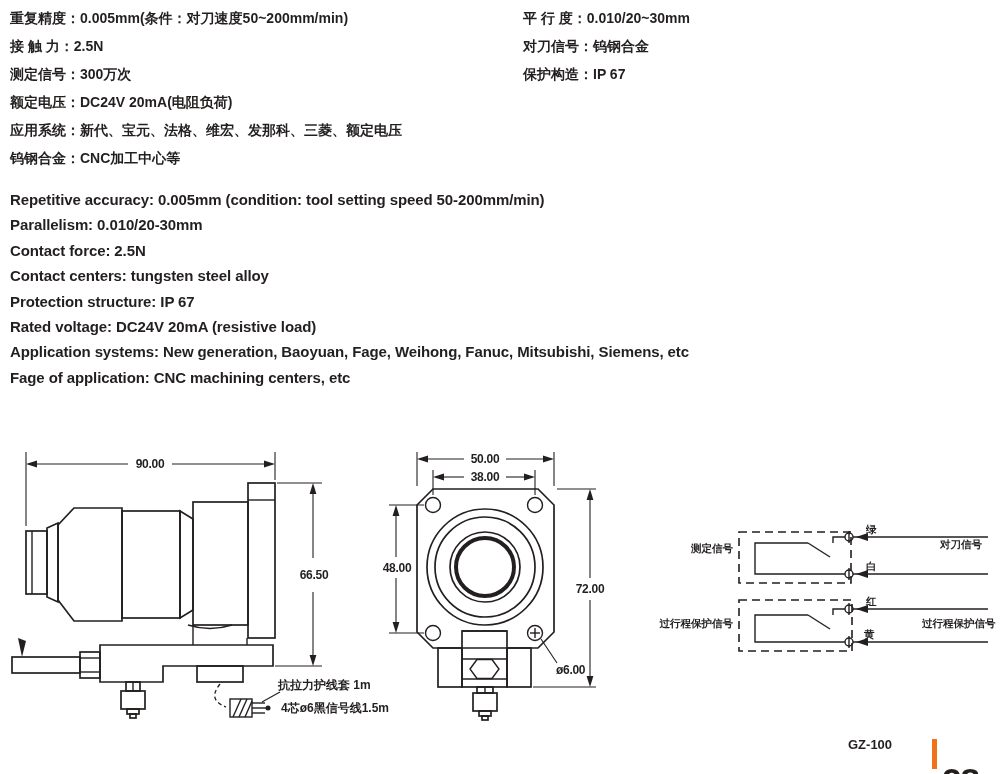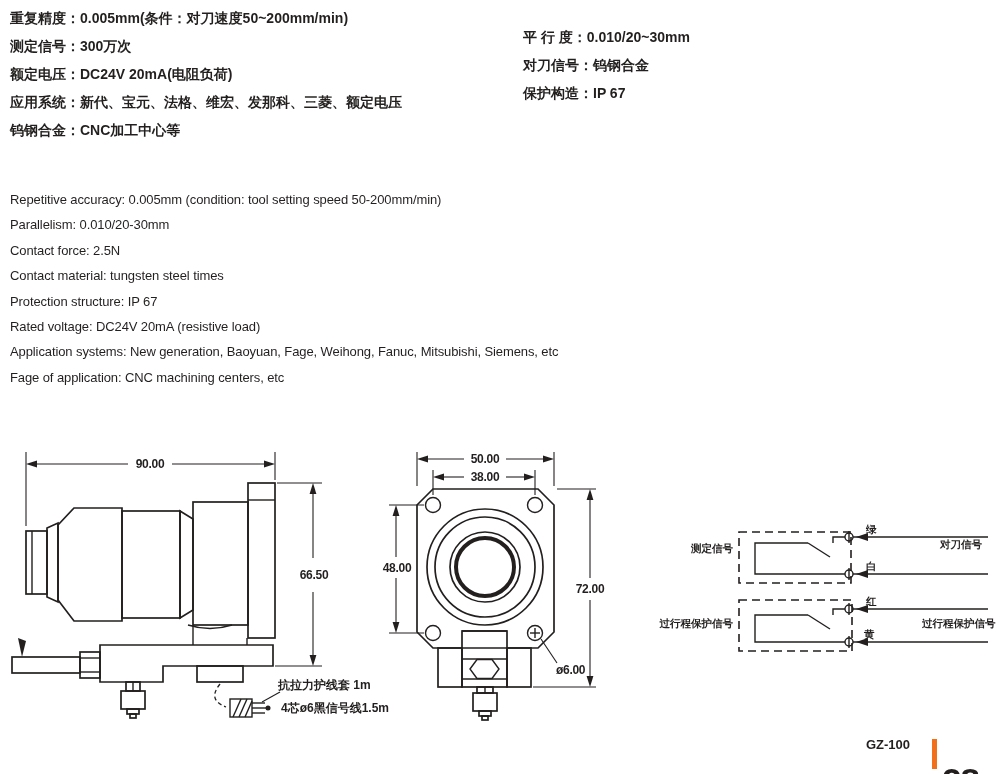--- a/index.html
+++ b/index.html
@@ -2,65 +2,66 @@
 <html><head>
 <meta charset="utf-8">
 <style>
   html,body{margin:0;padding:0;}
   body{
     width:1000px;height:774px;position:relative;background:#ffffff;
     font-family:"Liberation Sans",sans-serif;color:#231F1F;overflow:hidden;
   }
   .cn{font-weight:700;font-size:14px;line-height:28px;white-space:nowrap;}
   .cn-left{position:absolute;left:10px;top:4px;}
-  .cn-right{position:absolute;left:523px;top:4px;margin-top:19px;}
-  .en{position:absolute;left:10px;top:187px;font-size:13px;line-height:25.4px;
-      font-weight:400;letter-spacing:-0.1px;white-space:nowrap;}
+  .cn-right{position:absolute;left:523px;top:4px;}
+  .en{position:absolute;left:10px;top:187px;font-size:15px;line-height:25.4px;
+      font-weight:700;letter-spacing:-0.1px;white-space:nowrap;}
   .drawings{position:absolute;left:0;top:430px;}
 
   
   .ol{fill:none;stroke:#231F1F;stroke-width:1.7;stroke-linejoin:miter;}
   .ol2{fill:none;stroke:#231F1F;stroke-width:1.4;}
   .thin{fill:none;stroke:#231F1F;stroke-width:1.1;}
   .dsh{fill:none;stroke:#231F1F;stroke-width:1.6;stroke-dasharray:8 5;}
   .dsh2{fill:none;stroke:#231F1F;stroke-width:1.3;stroke-dasharray:4 3;}
   .ar{fill:#231F1F;stroke:none;}
   .solid{fill:#231F1F;stroke:none;}
   text{fill:#231F1F;}
   .dim{font-size:12px;font-weight:700;letter-spacing:-0.3px;}
   .lbl{font-size:12px;font-weight:700;}
   .wlbl{font-size:10.5px;font-weight:700;}
 
-  .footer-model{position:absolute;left:848px;top:737px;width:80px;text-align:center;
+  .footer-model{position:absolute;left:848px;top:737px;width:80px;text-align:left;
       font-size:13px;font-weight:700;}
   .accent-bar{position:absolute;left:932px;top:739px;width:5px;height:30px;background:#F3701B;}
   .page-num{position:absolute;left:942px;top:729px;font-size:35px;font-weight:600;letter-spacing:-1px;margin-top:32px;}
 </style>
 </head>
 <body>
 
 <div class="cn cn-left">
   <div>重复精度：0.005mm(条件：对刀速度50~200mm/min)</div>
+  <div>接 触 力：2.5N</div>
   <div>测定信号：300万次</div>
   <div>额定电压：DC24V 20mA(电阻负荷)</div>
   <div>应用系统：新代、宝元、法格、维宏、发那科、三菱、额定电压</div>
   <div>钨钢合金：CNC加工中心等</div>
 </div>
 
 <div class="cn cn-right">
   <div>平 行 度：0.010/20~30mm</div>
   <div>对刀信号：钨钢合金</div>
   <div>保护构造：IP 67</div>
 </div>
 
 <div class="en">
   <div>Repetitive accuracy: 0.005mm (condition: tool setting speed 50-200mm/min)</div>
   <div>Parallelism: 0.010/20-30mm</div>
   <div>Contact force: 2.5N</div>
-  <div>Contact material: tungsten steel times</div>
+  <div>Contact centers: tungsten steel alloy</div>
   <div>Protection structure: IP 67</div>
   <div>Rated voltage: DC24V 20mA (resistive load)</div>
   <div>Application systems: New generation, Baoyuan, Fage, Weihong, Fanuc, Mitsubishi, Siemens, etc</div>
   <div>Fage of application: CNC machining centers, etc</div>
 </div>
 
 <svg class="drawings" width="1000" height="300" viewBox="0 430 1000 300">
 
   <g>
 

